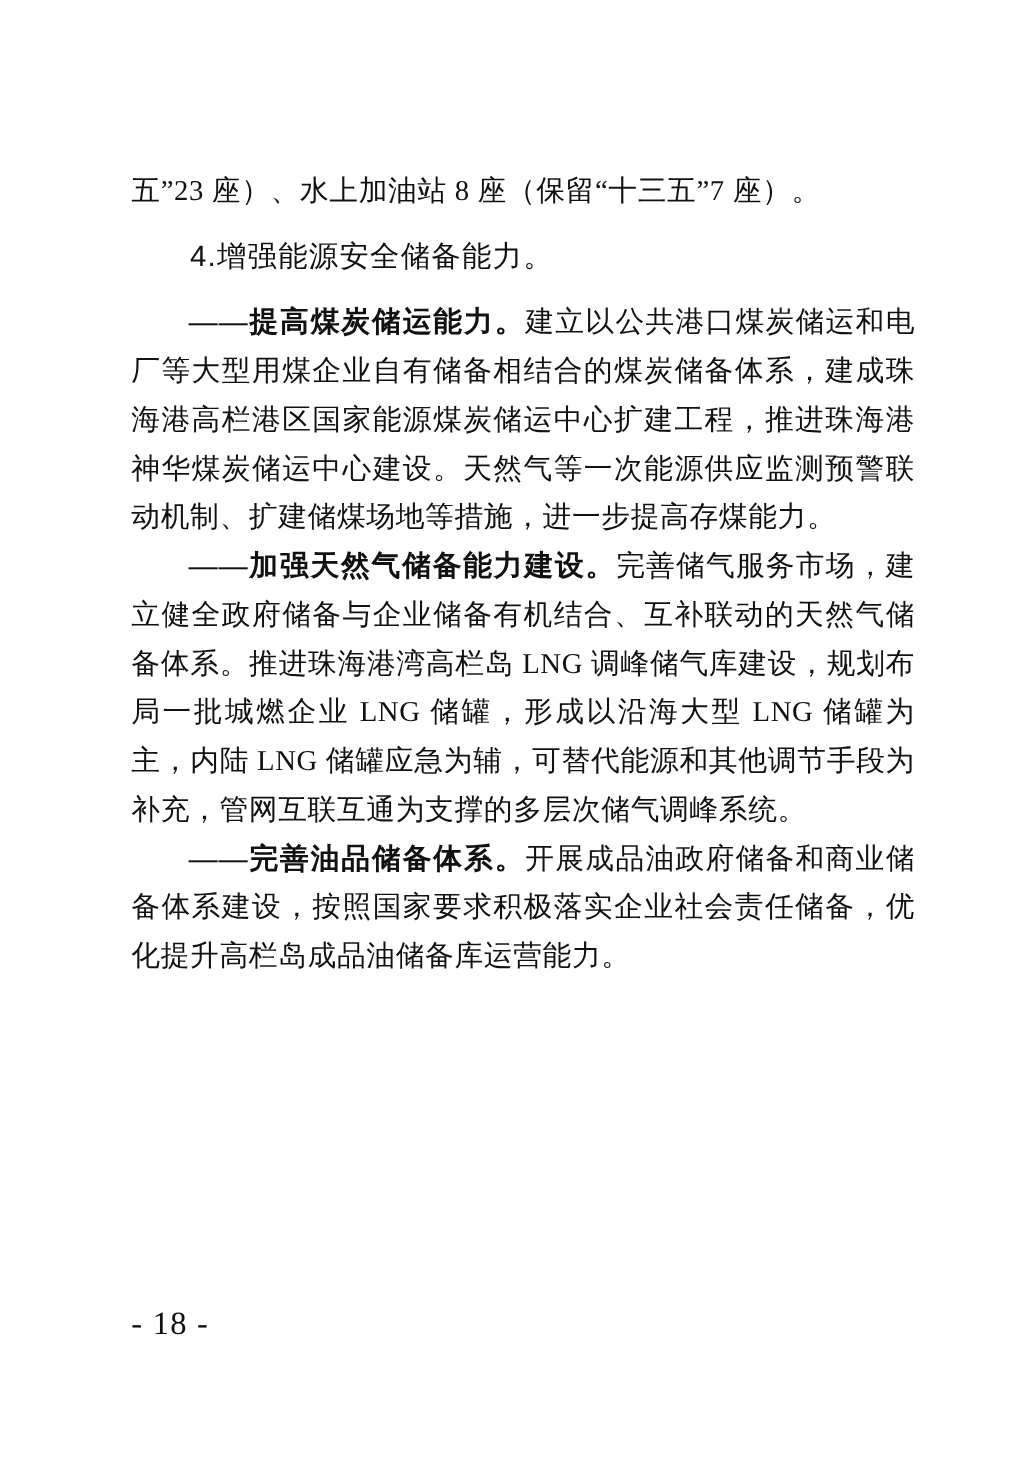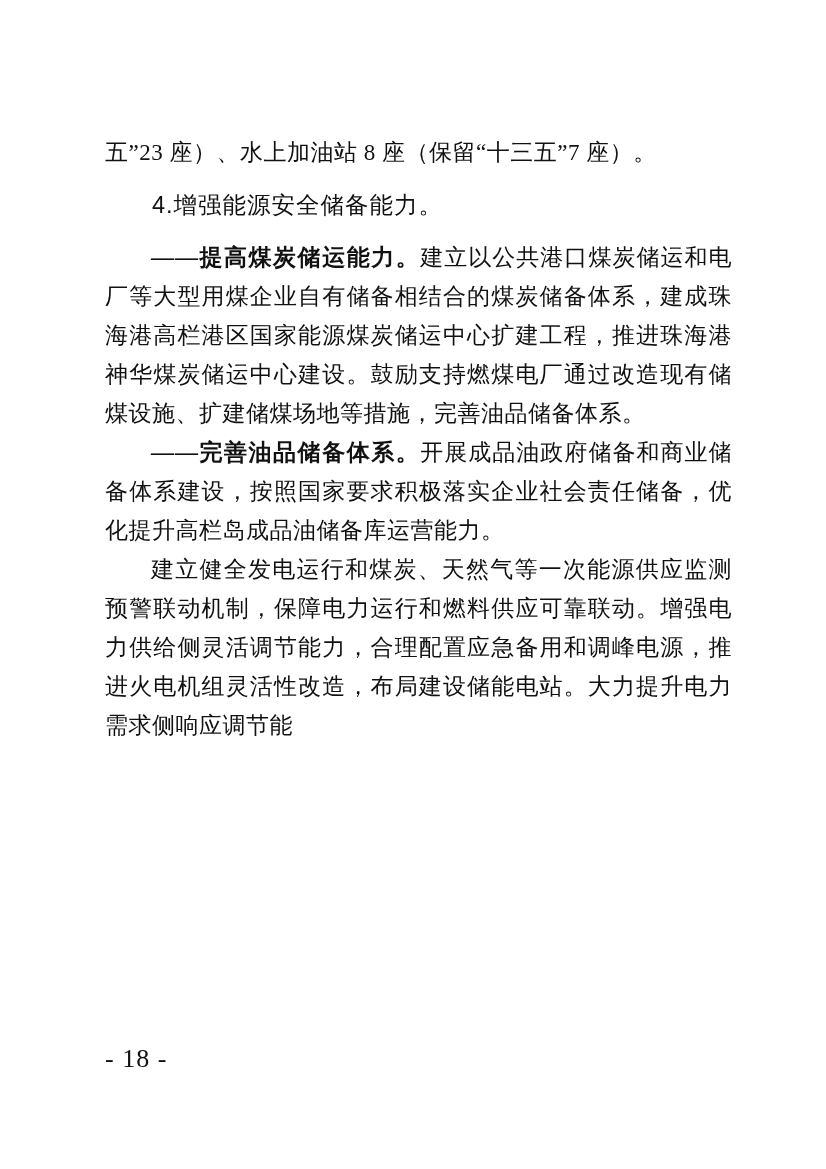--- a/index.html
+++ b/index.html
@@ -71,25 +71,25 @@
 <body>
 
 <div class="page">
 
   <div class="content">
 
     <p class="continuation">五”23 座）、水上加油站 8 座（保留“十三五”7 座）。</p>
 
     <p class="section-heading">4.增强能源安全储备能力。</p>
 
-    <p class="dash-para"><span class="dash-lead">——提高煤炭储运能力。</span><span>建立以公共港口煤炭储运和电厂等大型用煤企业自有储备相结合的煤炭储备体系，建成珠海港高栏港区国家能源煤炭储运中心扩建工程，推进珠海港神华煤炭储运中心建设。鼓励支持燃煤电厂通过改造现有储煤设施、扩建储煤场地等措施，完善油品储备体系。</span></p>
+    <p class="dash-para"><span class="dash-lead">——提高煤炭储运能力。</span><span>建立以公共港口煤炭储运和电厂等大型用煤企业自有储备相结合的煤炭储备体系，建成珠海港高栏港区国家能源煤炭储运中心扩建工程，推进珠海港神华煤炭储运中心建设。天然气等一次能源供应监测预警联动机制、扩建储煤场地等措施，进一步提高存煤能力。</span></p>
 
+    <p class="dash-para"><span class="dash-lead">——加强天然气储备能力建设。</span><span>完善储气服务市场，建立健全政府储备与企业储备有机结合、互补联动的天然气储备体系。推进珠海港湾高栏岛 LNG 调峰储气库建设，规划布局一批城燃企业 LNG 储罐，形成以沿海大型 LNG 储罐为主，内陆 LNG 储罐应急为辅，可替代能源和其他调节手段为补充，管网互联互通为支撑的多层次储气调峰系统。</span></p>
 
     <p class="dash-para"><span class="dash-lead">——完善油品储备体系。</span><span>开展成品油政府储备和商业储备体系建设，按照国家要求积极落实企业社会责任储备，优化提升高栏岛成品油储备库运营能力。</span></p>
 
 
-    <p class="body-para">建立健全发电运行和煤炭、天然气等一次能源供应监测预警联动机制，保障电力运行和燃料供应可靠联动。增强电力供给侧灵活调节能力，合理配置应急备用和调峰电源，推进火电机组灵活性改造，布局建设储能电站。大力提升电力需求侧响应调节能</p>
 
   </div>
 
   <div class="page-number">- 18 -</div>
 
 </div>
 
 </body></html>

